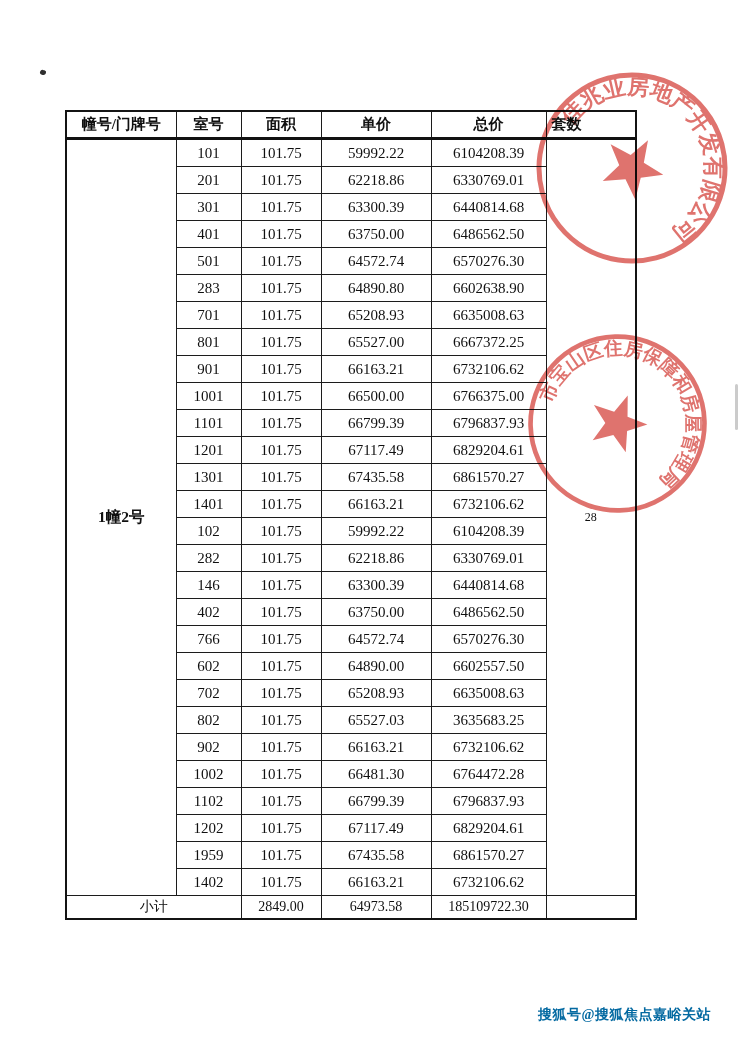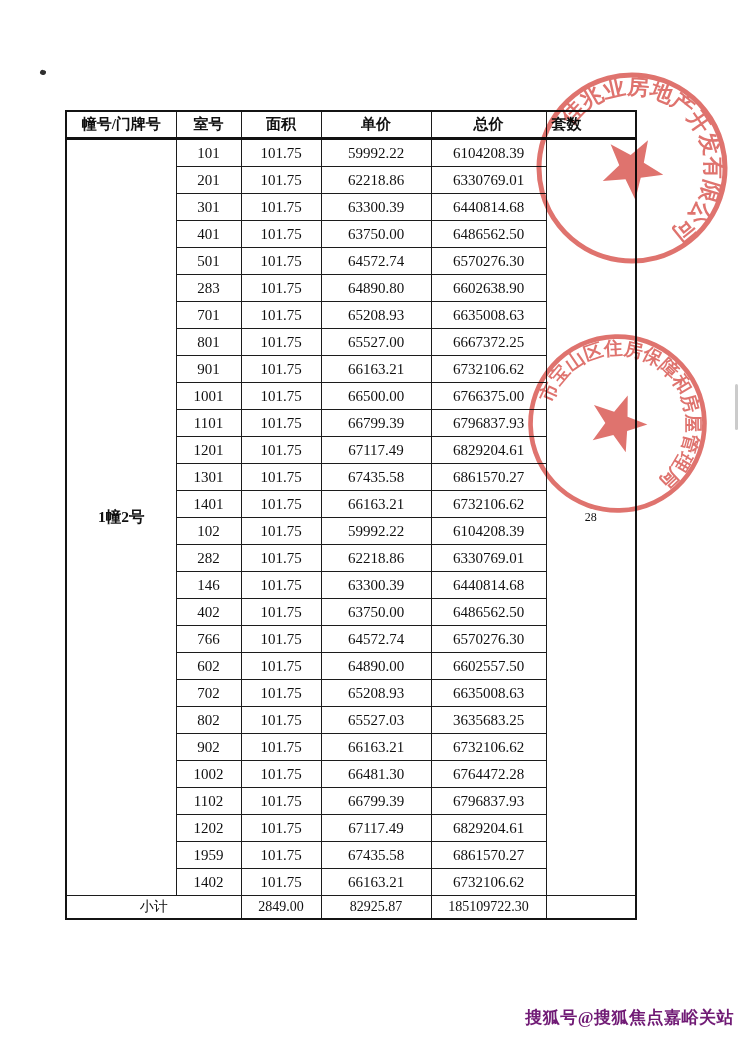--- a/index.html
+++ b/index.html
@@ -59,24 +59,24 @@
   .stamp text {
     font-family:"Liberation Serif","DejaVu Serif",serif;
     font-weight:bold;
   }
   #stamp-developer { left:532px; top:68px; }
   #stamp-bureau    { left:524px; top:330px; }
 
   
   .watermark {
     position:absolute;
-    top:1006px; right:6px;
-    font-size:17px;
+    top:1006px; right:29px;
+    font-size:14px;
     font-weight:bold;
-    color:#701a75;
+    color:#0369a1;
     letter-spacing:.5px;
   }
 
   
   .speck {
     position:absolute;
     background:#2f2f2f;
     border-radius:50% 40% 55% 45%;
   }
   .speck.s1 { left:40px; top:70px; width:6px; height:5px; transform:rotate(20deg); }
@@ -273,21 +273,21 @@
         </tr>
         <tr>
           <td>1402</td>
           <td>101.75</td>
           <td>66163.21</td>
           <td>6732106.62</td>
         </tr>
         <tr class="subtotal">
           <td colspan="2">小计</td>
           <td>2849.00</td>
-          <td>82925.87</td>
+          <td>64973.58</td>
           <td>185109722.30</td>
           <td></td>
         </tr>
       </tbody>
   </table>
 
   <svg id="stamp-developer" class="stamp" width="200" height="200" viewBox="0 0 200 200">
     <defs>
       <path id="seal-arc-1" d="M 100,100 m -74,0 a 74,74 0 1,1 148,0 a 74,74 0 1,1 -148,0" fill="none"></path>
     </defs>

